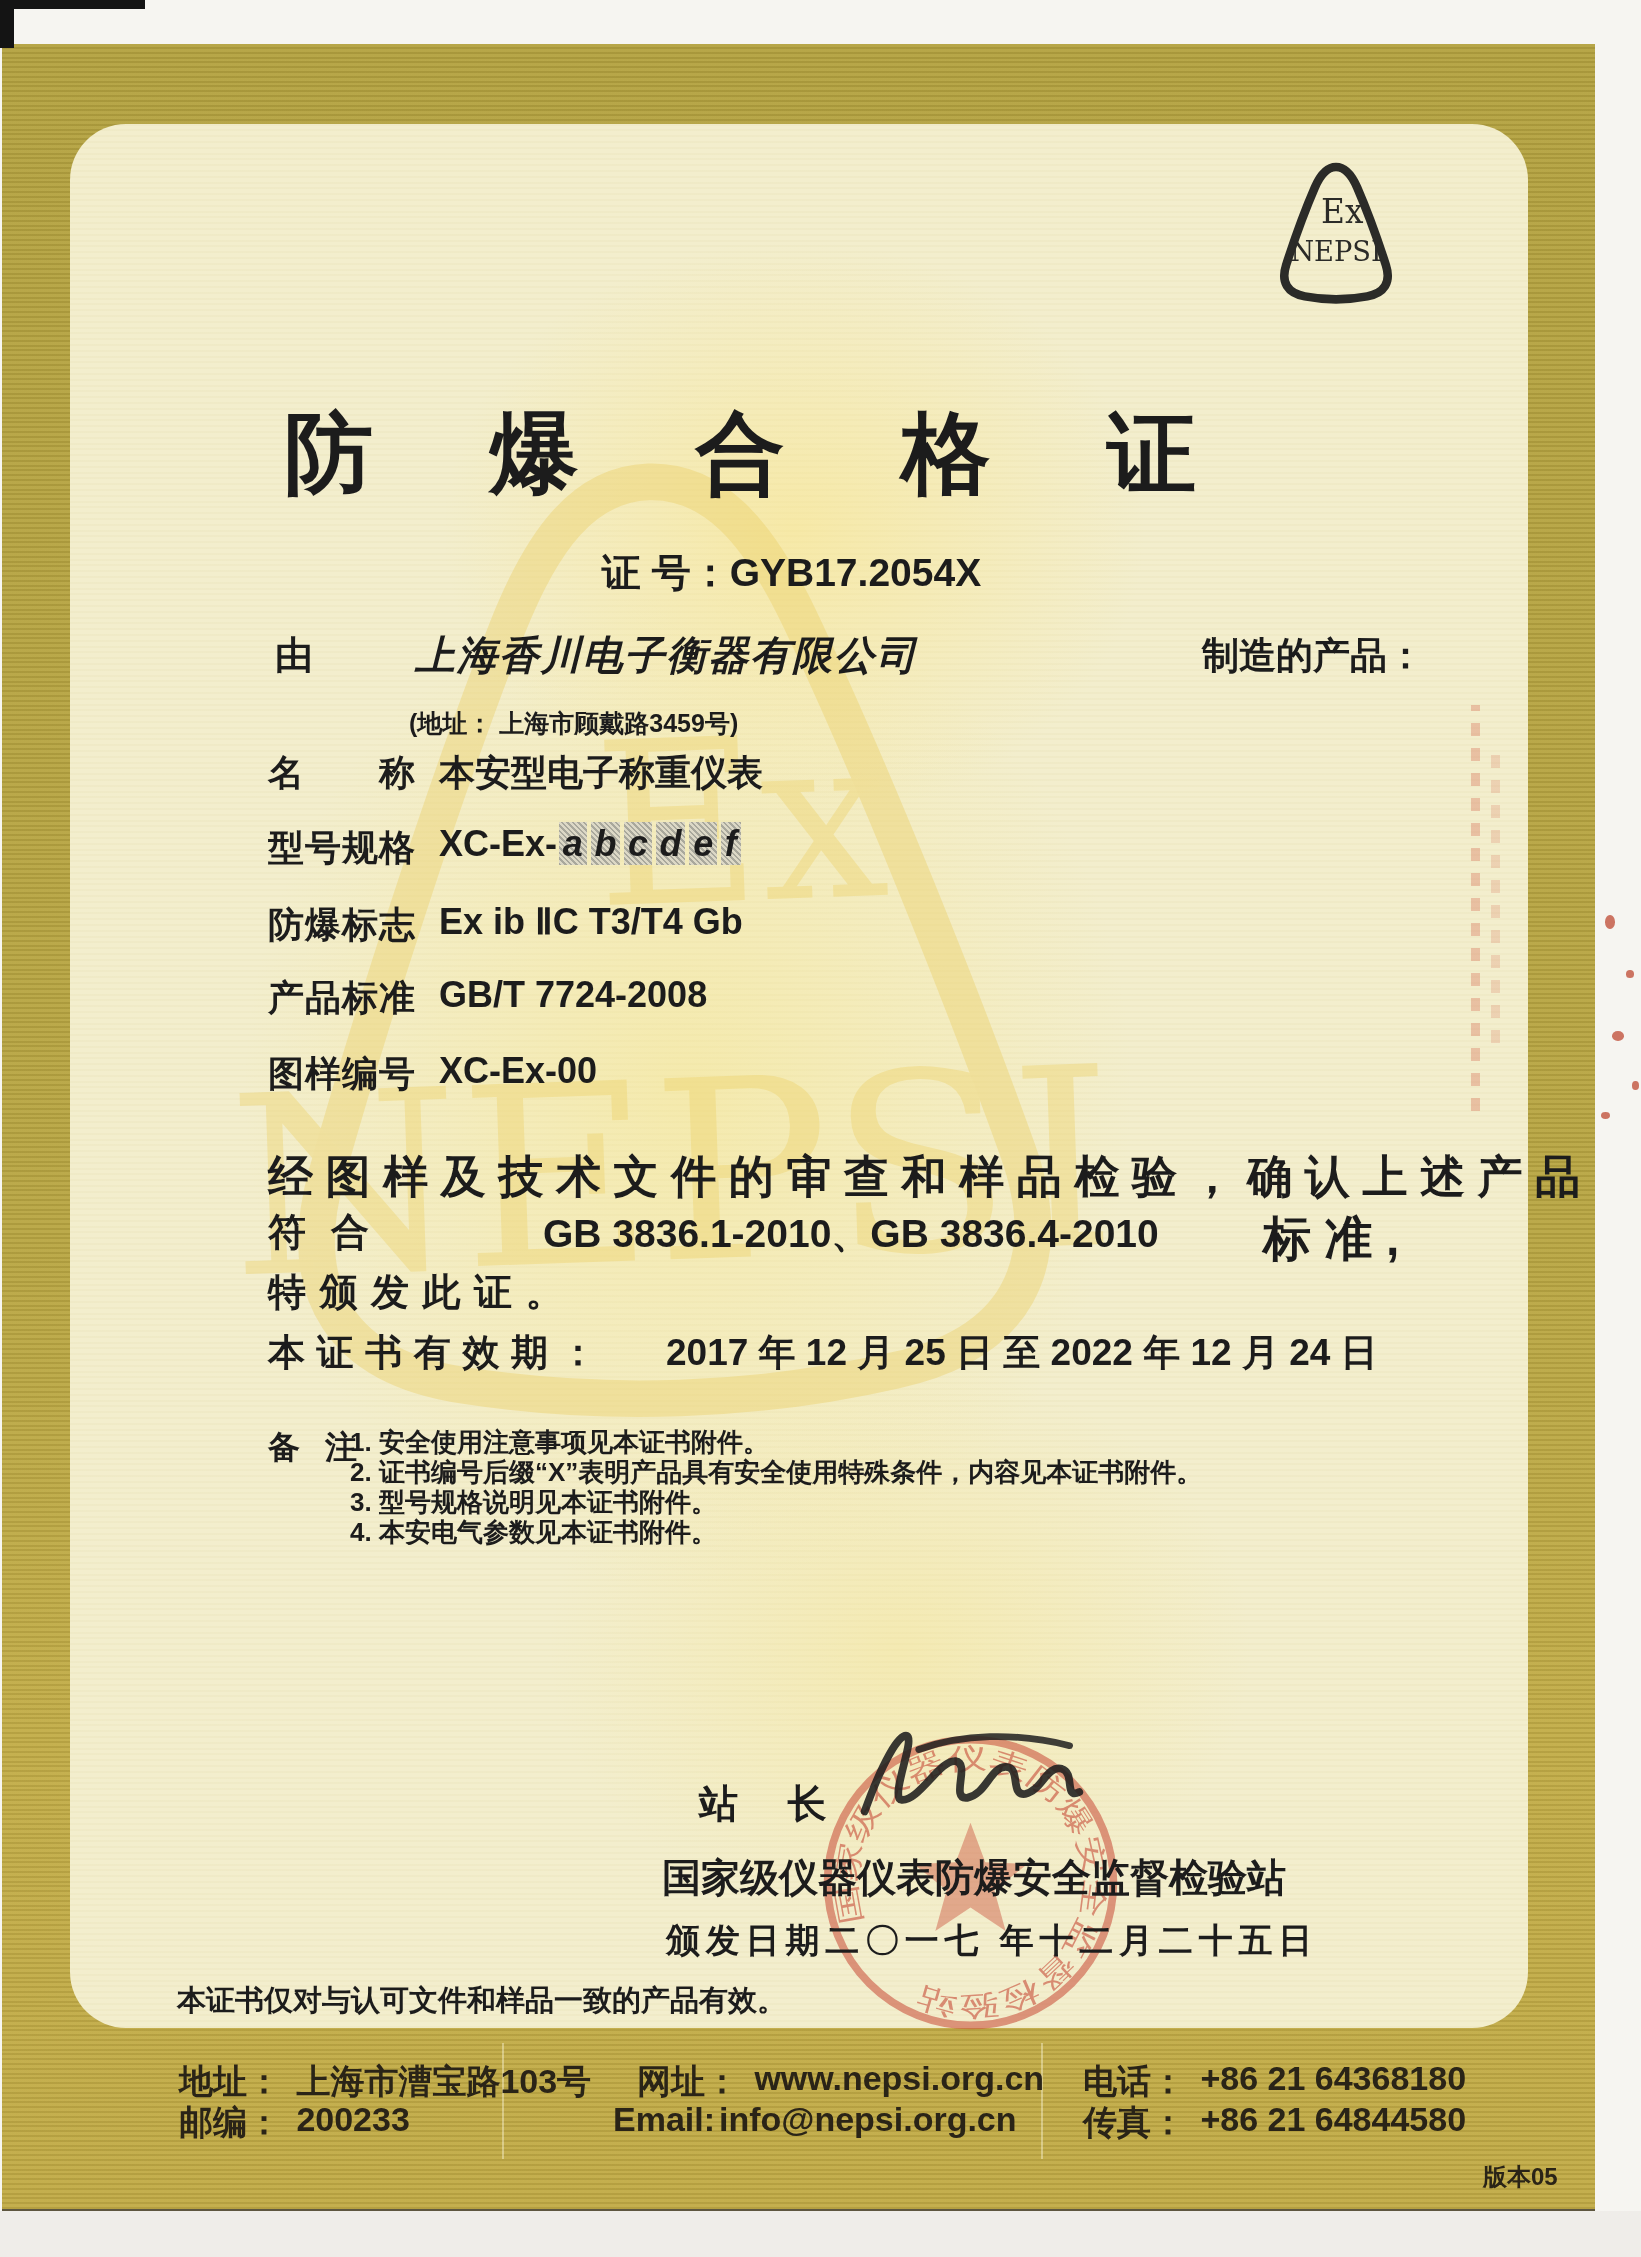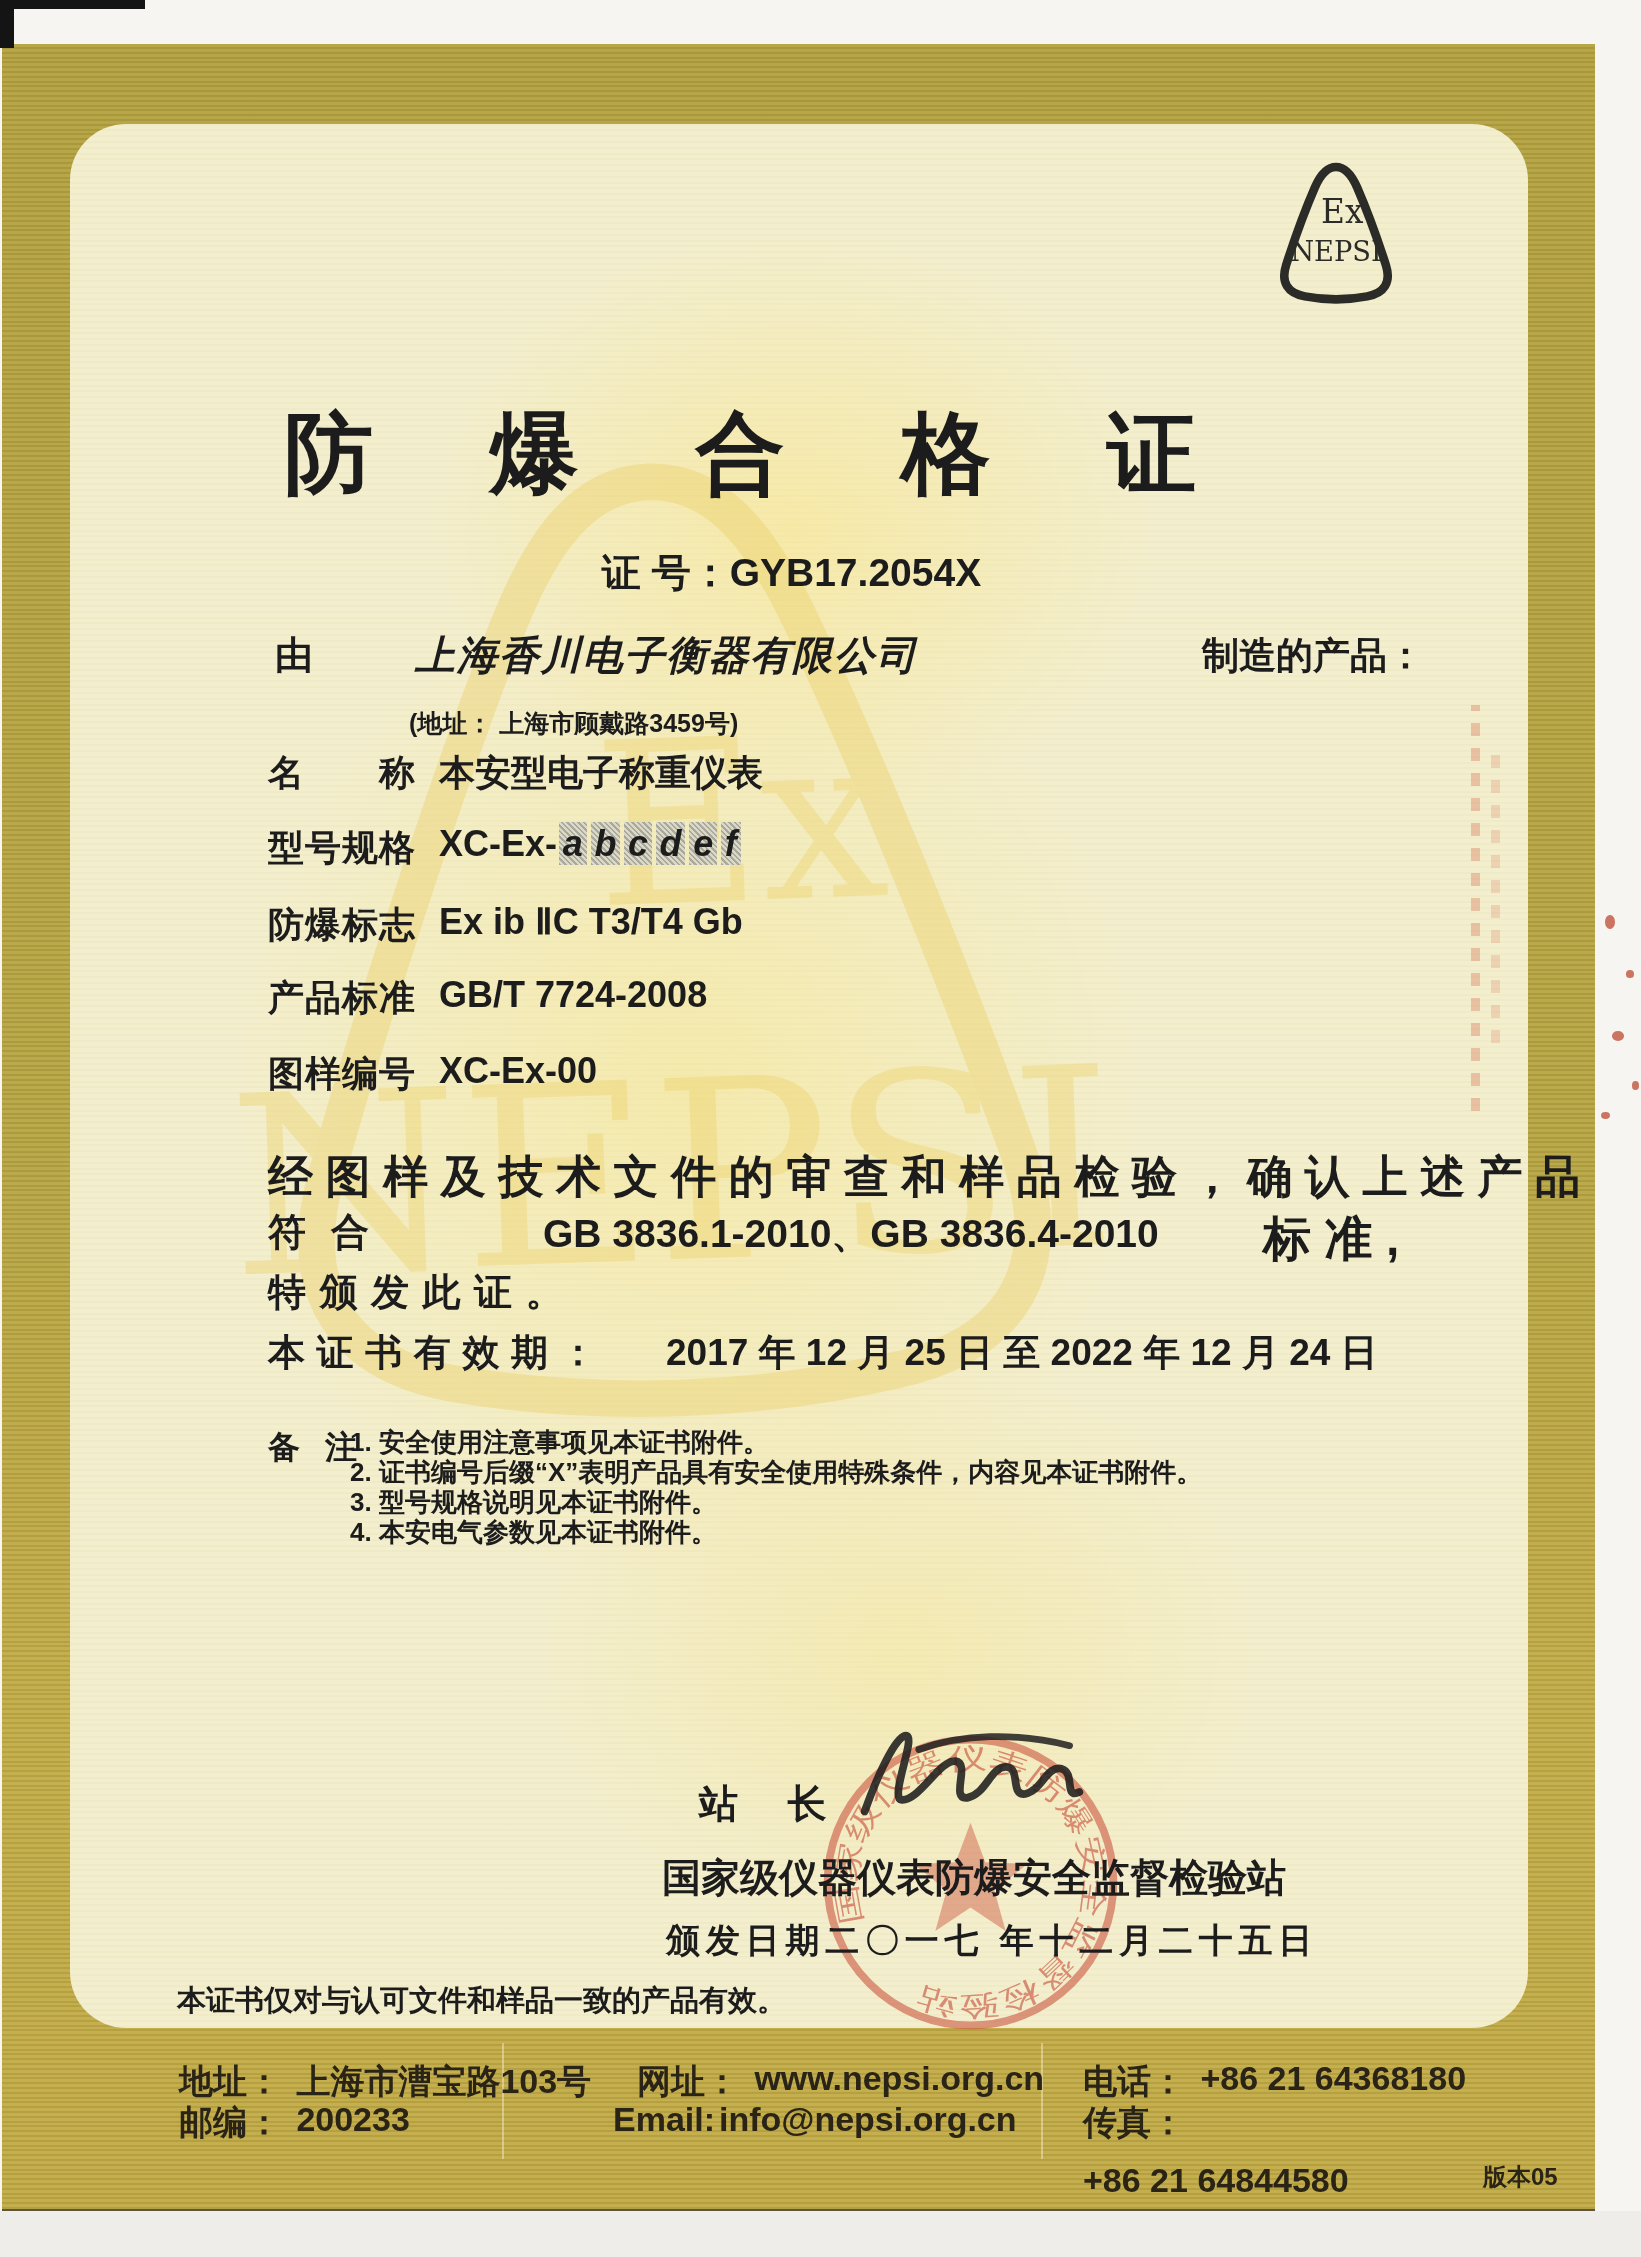--- a/index.html
+++ b/index.html
@@ -169,20 +169,20 @@
     <span>www.nepsi.org.cn</span>
   </div>
   <div class="abs footer-cell" style="left:613px;top:2100px;gap:3.9px;">
     <span>Email:</span>
     <span>info@nepsi.org.cn</span>
   </div>
   <div class="abs footer-cell" style="left:1083px;top:2059px;">
     <span>电话：</span>
     <span>+86 21 64368180</span>
   </div>
-  <div class="abs footer-cell" style="left:1083px;top:2100px;flex-direction:column;">
+  <div class="abs footer-cell" style="left:1083px;top:2100px;">
     <span>传真：</span>
     <span>+86 21 64844580</span>
   </div>
   <div class="abs txt" style="left:1483px;top:2161px;font-size:24px;font-weight:700;color:#2a2417;">版本05</div>
 
 </div>
 
 
 </body></html>

